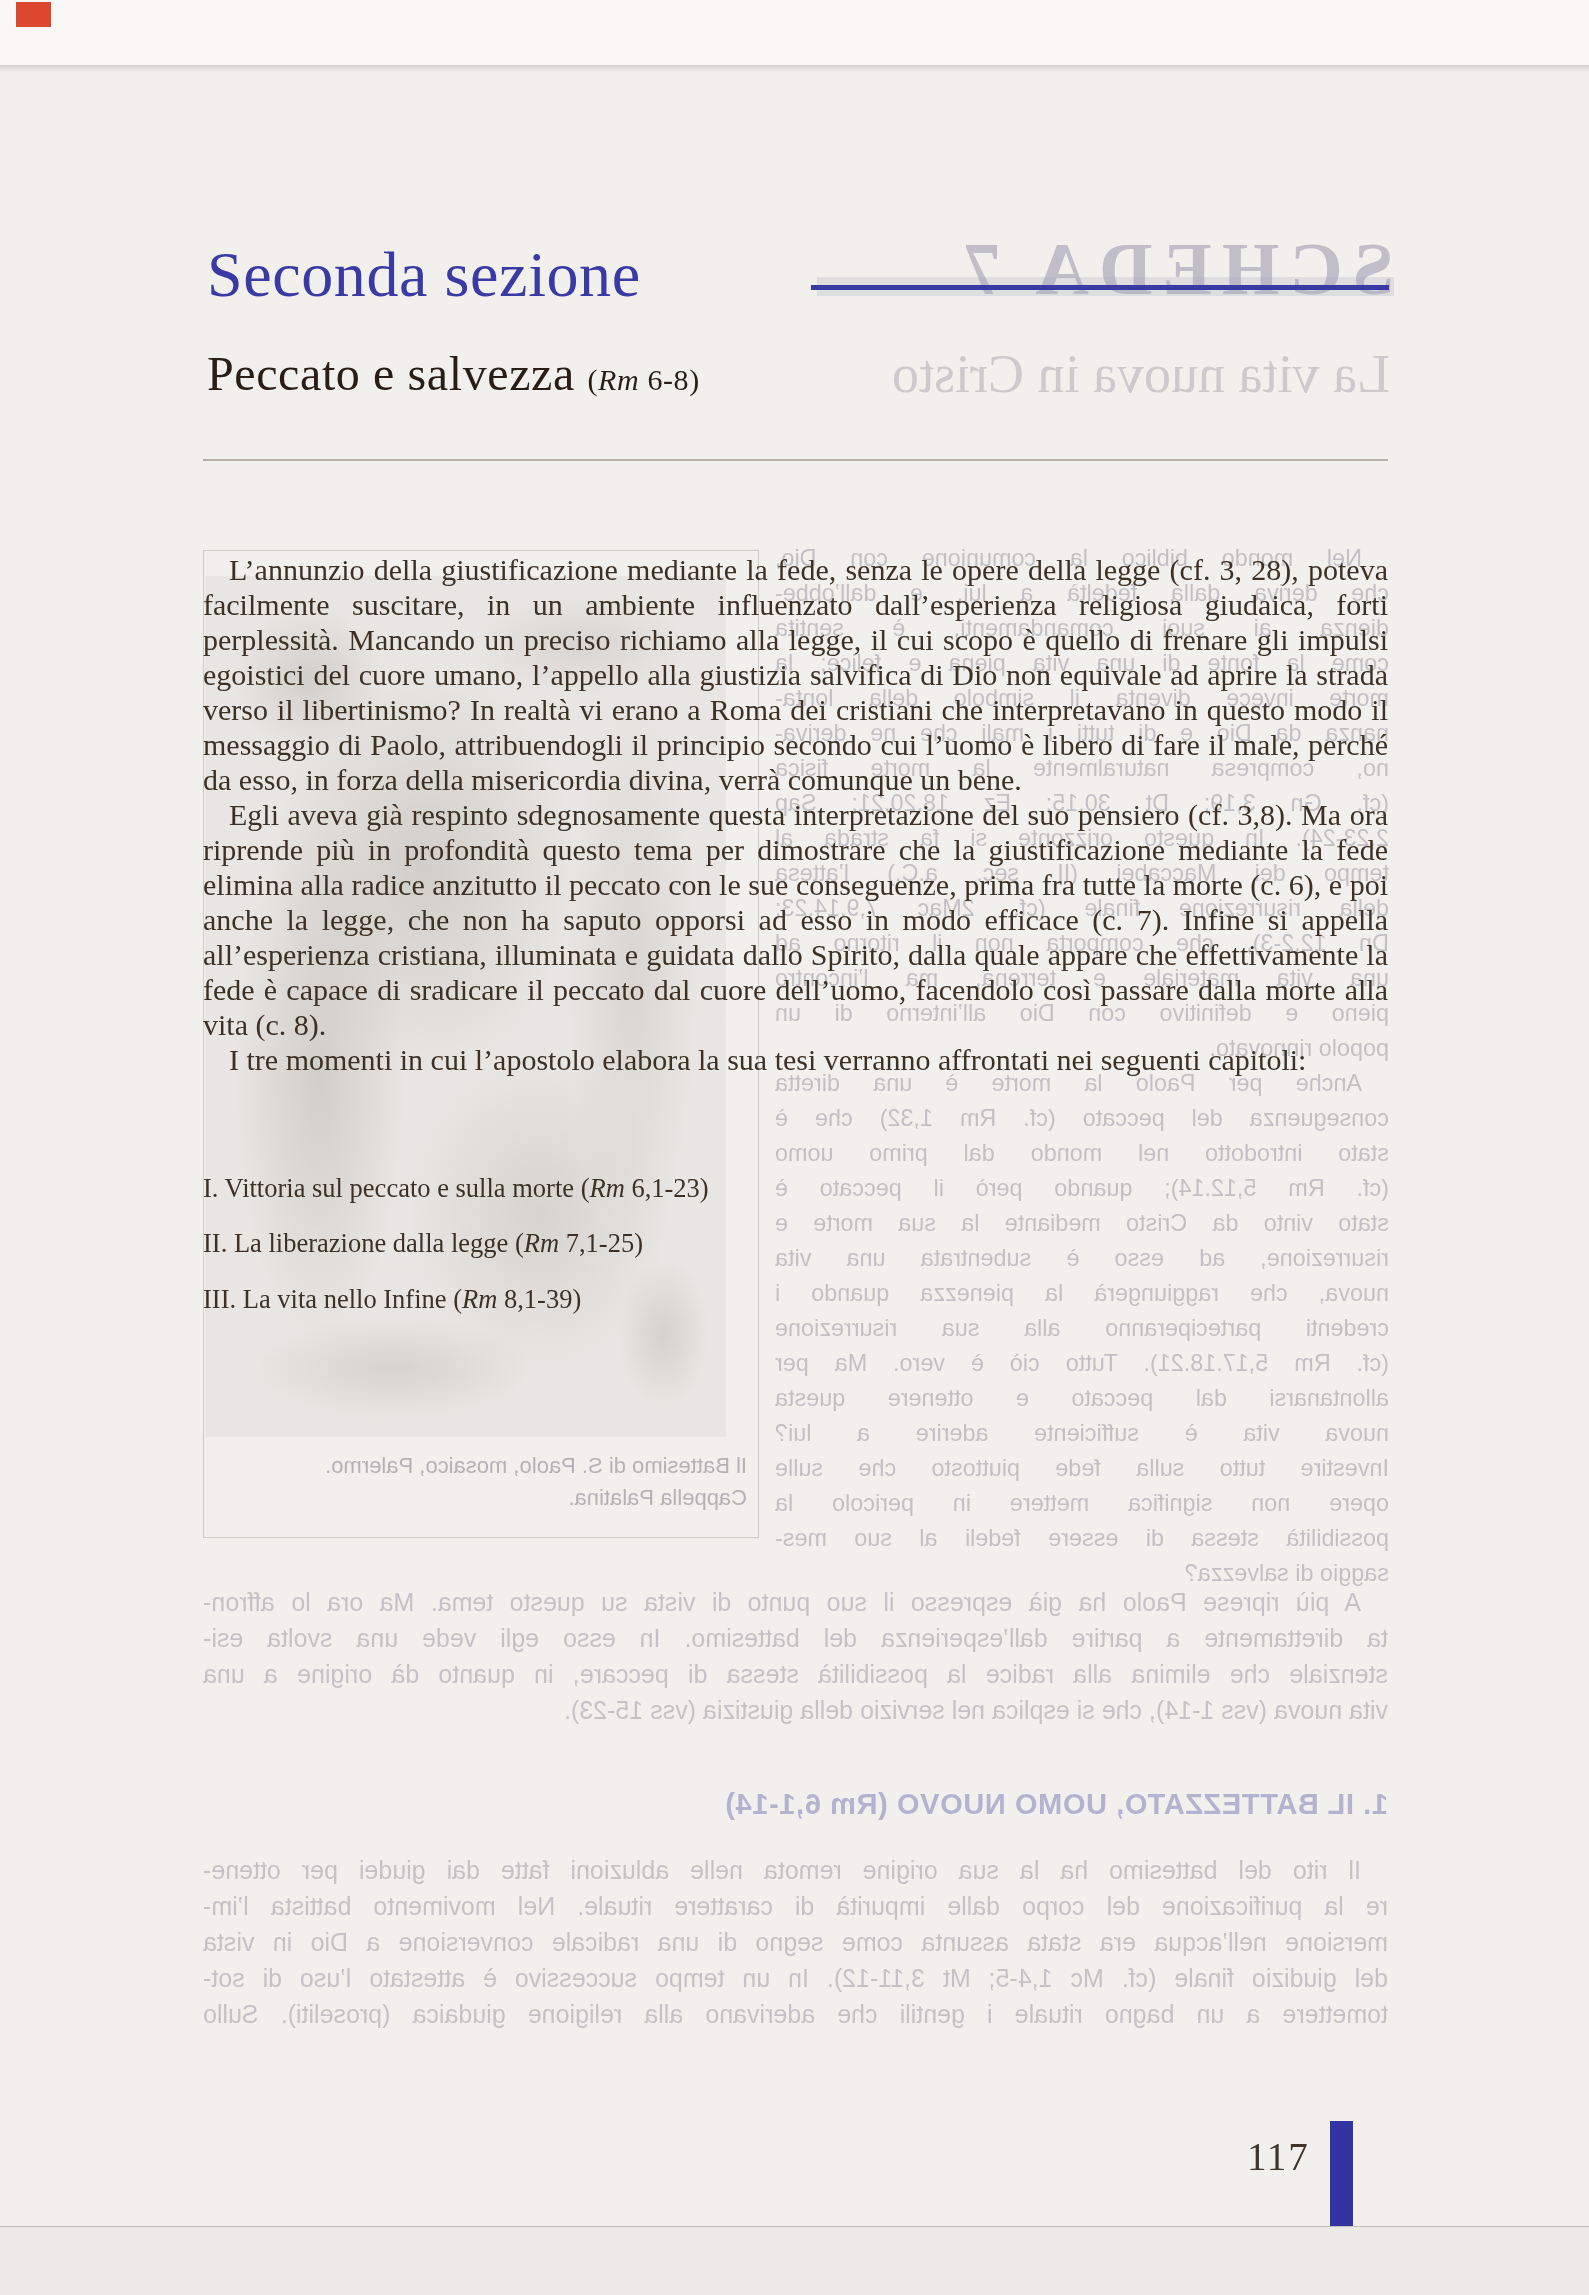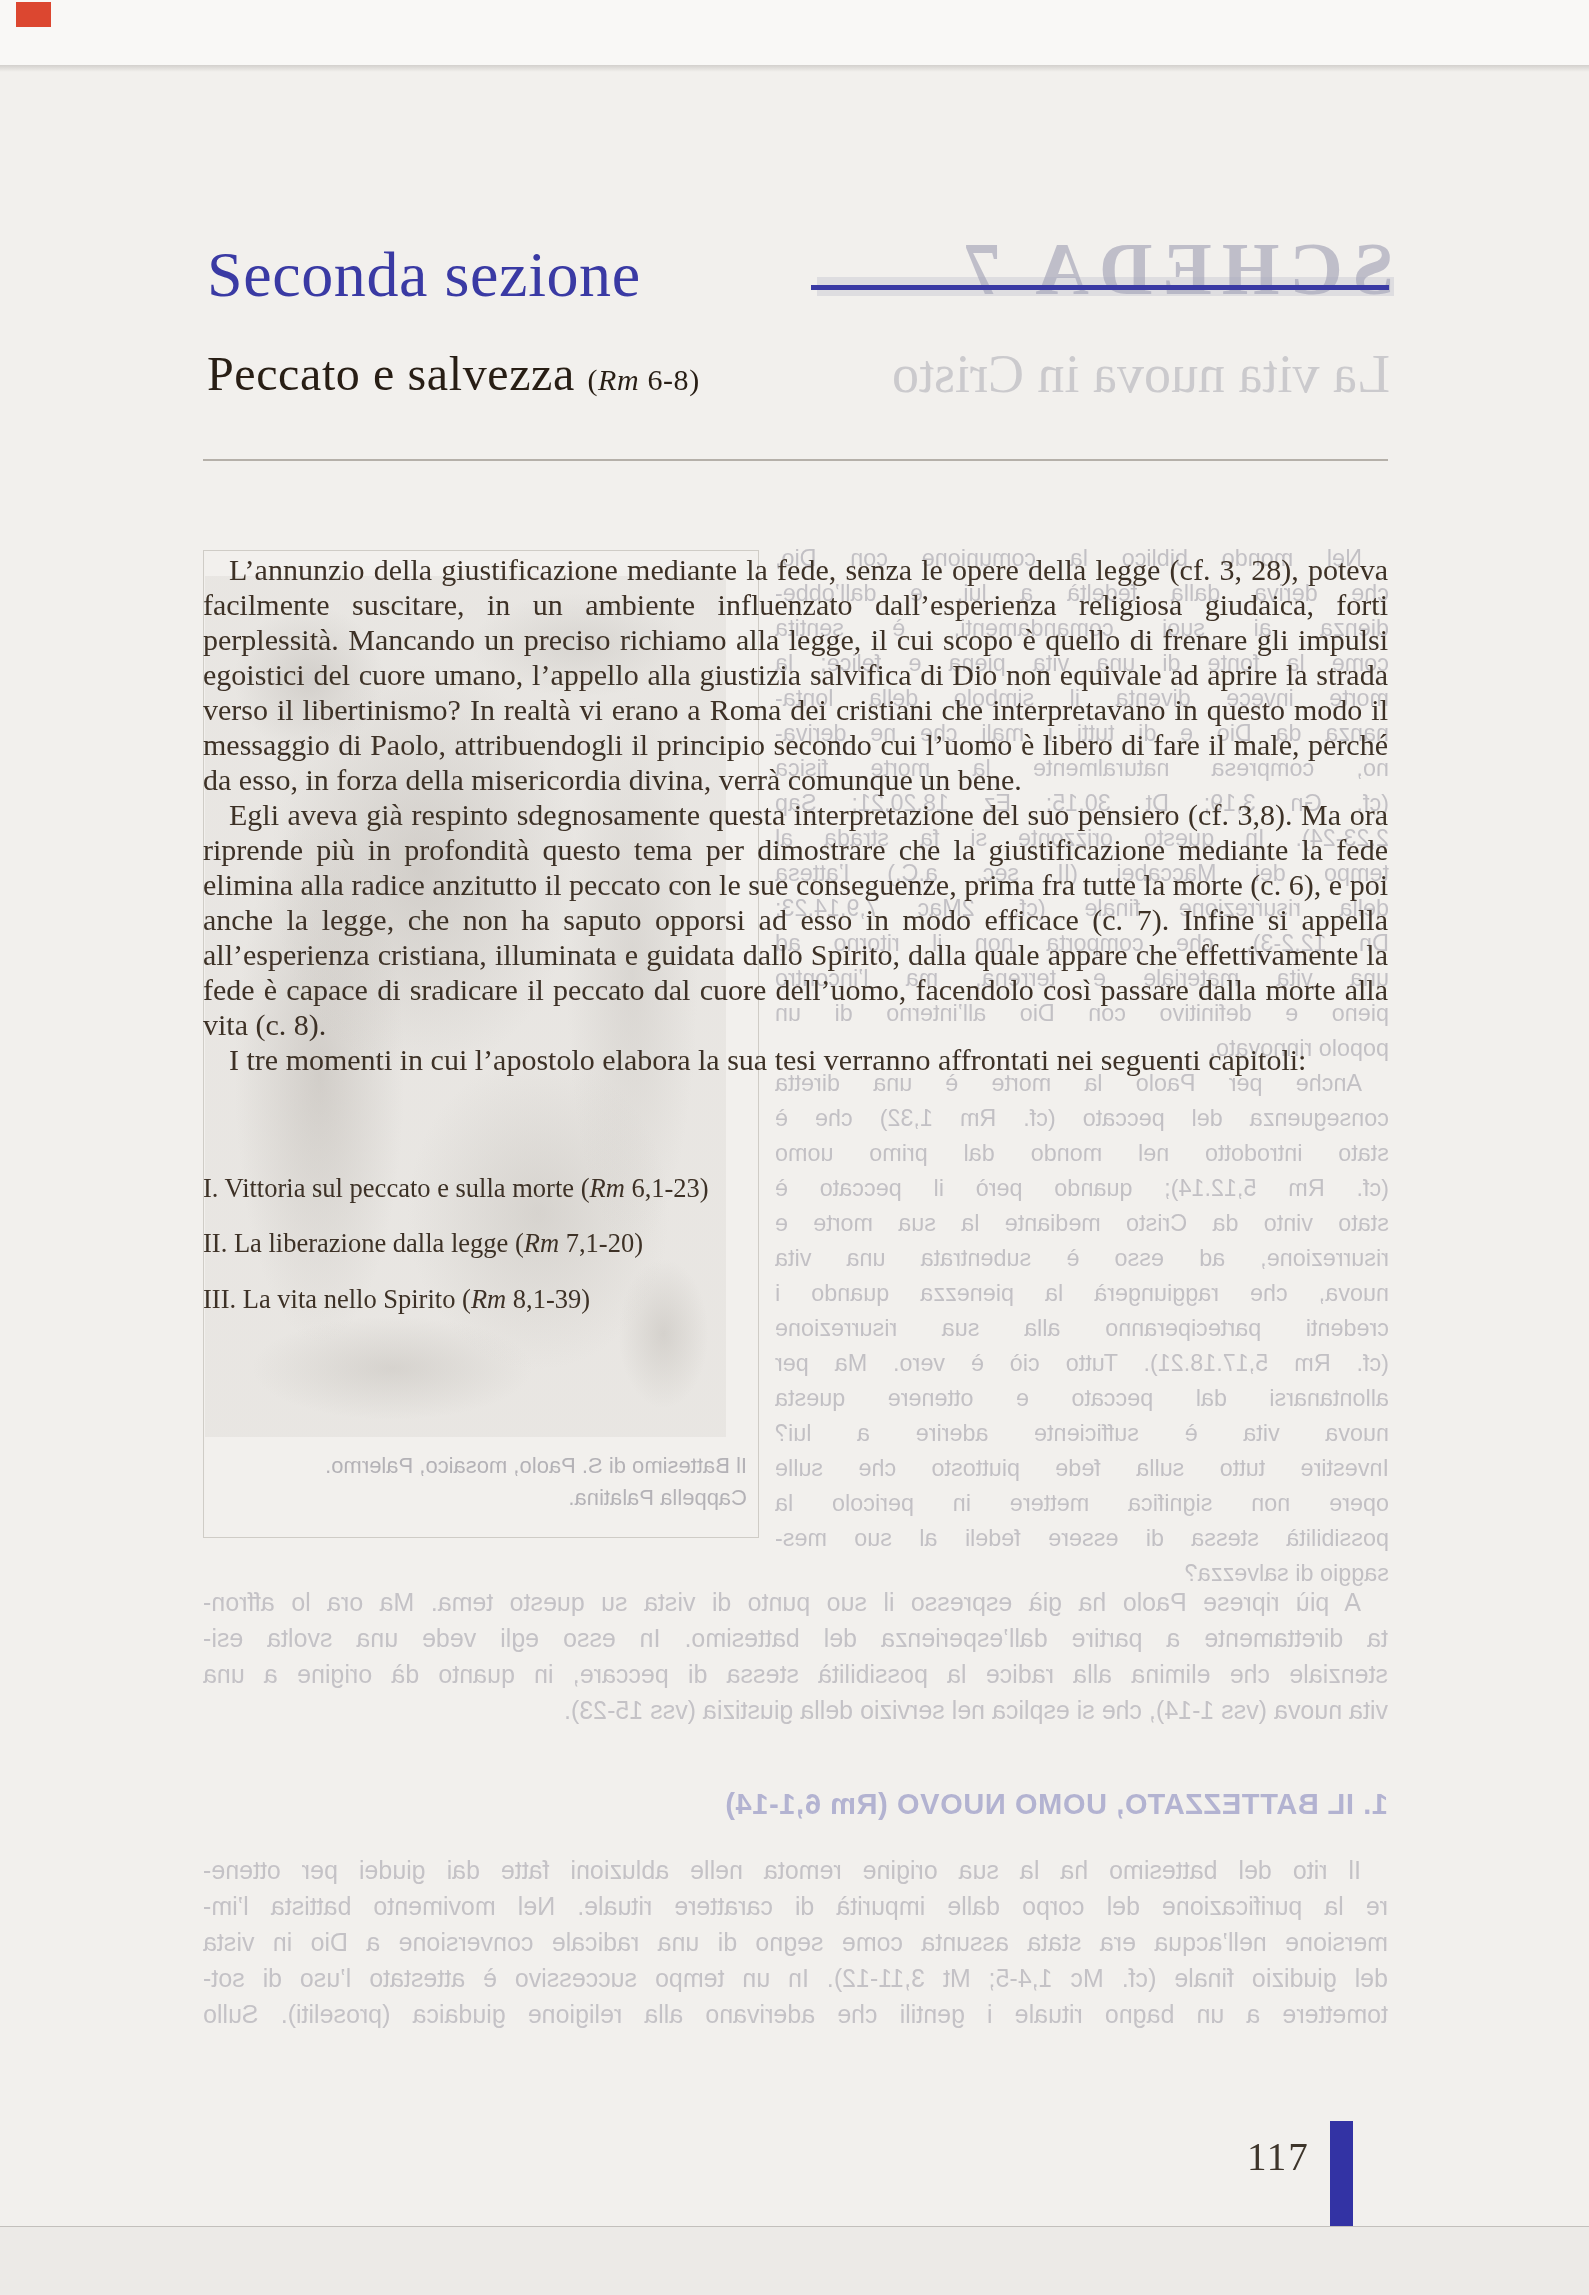--- a/index.html
+++ b/index.html
@@ -142,22 +142,22 @@
     <div class="gline nj">saggio di salvezza?</div>
   </div>
 
 <div class="abs" id="main-text">
     <p>L’annunzio della giustificazione mediante la fede, senza le opere della legge (cf. 3, 28), poteva facilmente suscitare, in un ambiente influenzato dall’esperienza religiosa giudaica, forti perplessità. Mancando un preciso richiamo alla legge, il cui scopo è quello di frenare gli impulsi egoistici del cuore umano, l’appello alla giustizia salvifica di Dio non equivale ad aprire la strada verso il libertinismo? In realtà vi erano a Roma dei cristiani che interpretavano in questo modo il messaggio di Paolo, attribuendogli il principio secondo cui l’uomo è libero di fare il male, perché da esso, in forza della misericordia divina, verrà comunque un bene.</p>
     <p>Egli aveva già respinto sdegnosamente questa interpretazione del suo pensiero (cf. 3,8). Ma ora riprende più in profondità questo tema per dimostrare che la giustificazione mediante la fede elimina alla radice anzitutto il peccato con le sue conseguenze, prima fra tutte la morte (c. 6), e poi anche la legge, che non ha saputo opporsi ad esso in modo efficace (c. 7). Infine si appella all’esperienza cristiana, illuminata e guidata dallo Spirito, dalla quale appare che effettivamente la fede è capace di sradicare il peccato dal cuore dell’uomo, facendolo così passare dalla morte alla vita (c. 8).</p>
     <p>I tre momenti in cui l’apostolo elabora la sua tesi verranno affrontati nei seguenti capitoli:</p>
   </div>
 <div class="abs" id="chapter-list">
     <div class="li"><span>I. Vittoria sul peccato e sulla morte (</span><i>Rm</i><span> 6,1-23)</span></div>
-    <div class="li"><span>II. La liberazione dalla legge (</span><i>Rm</i><span> 7,1-20)</span></div>
-    <div class="li"><span>III. La vita nello Spirito (</span><i>Rm</i><span> 8,1-39)</span></div>
+    <div class="li"><span>II. La liberazione dalla legge (</span><i>Rm</i><span> 7,1-25)</span></div>
+    <div class="li"><span>III. La vita nello Infine (</span><i>Rm</i><span> 8,1-39)</span></div>
   </div>
 
 <div class="abs ghost-wide" id="ghost-para-a">
     <div class="gline ind">A più riprese Paolo ha già espresso il suo punto di vista su questo tema. Ma ora lo affron-</div>
     <div class="gline">ta direttamente a partire dall’esperienza del battesimo. In esso egli vede una svolta esi-</div>
     <div class="gline">stenziale che elimina alla radice la possibilità stessa di peccare, in quanto dà origine a una</div>
     <div class="gline nj">vita nuova (vss 1-14), che si esplica nel servizio della giustizia (vss 15-23).</div>
   </div>
 <div class="abs" id="ghost-heading">1. IL BATTEZZATO, UOMO NUOVO (Rm 6,1-14)</div>
 <div class="abs ghost-wide" id="ghost-para-b">

